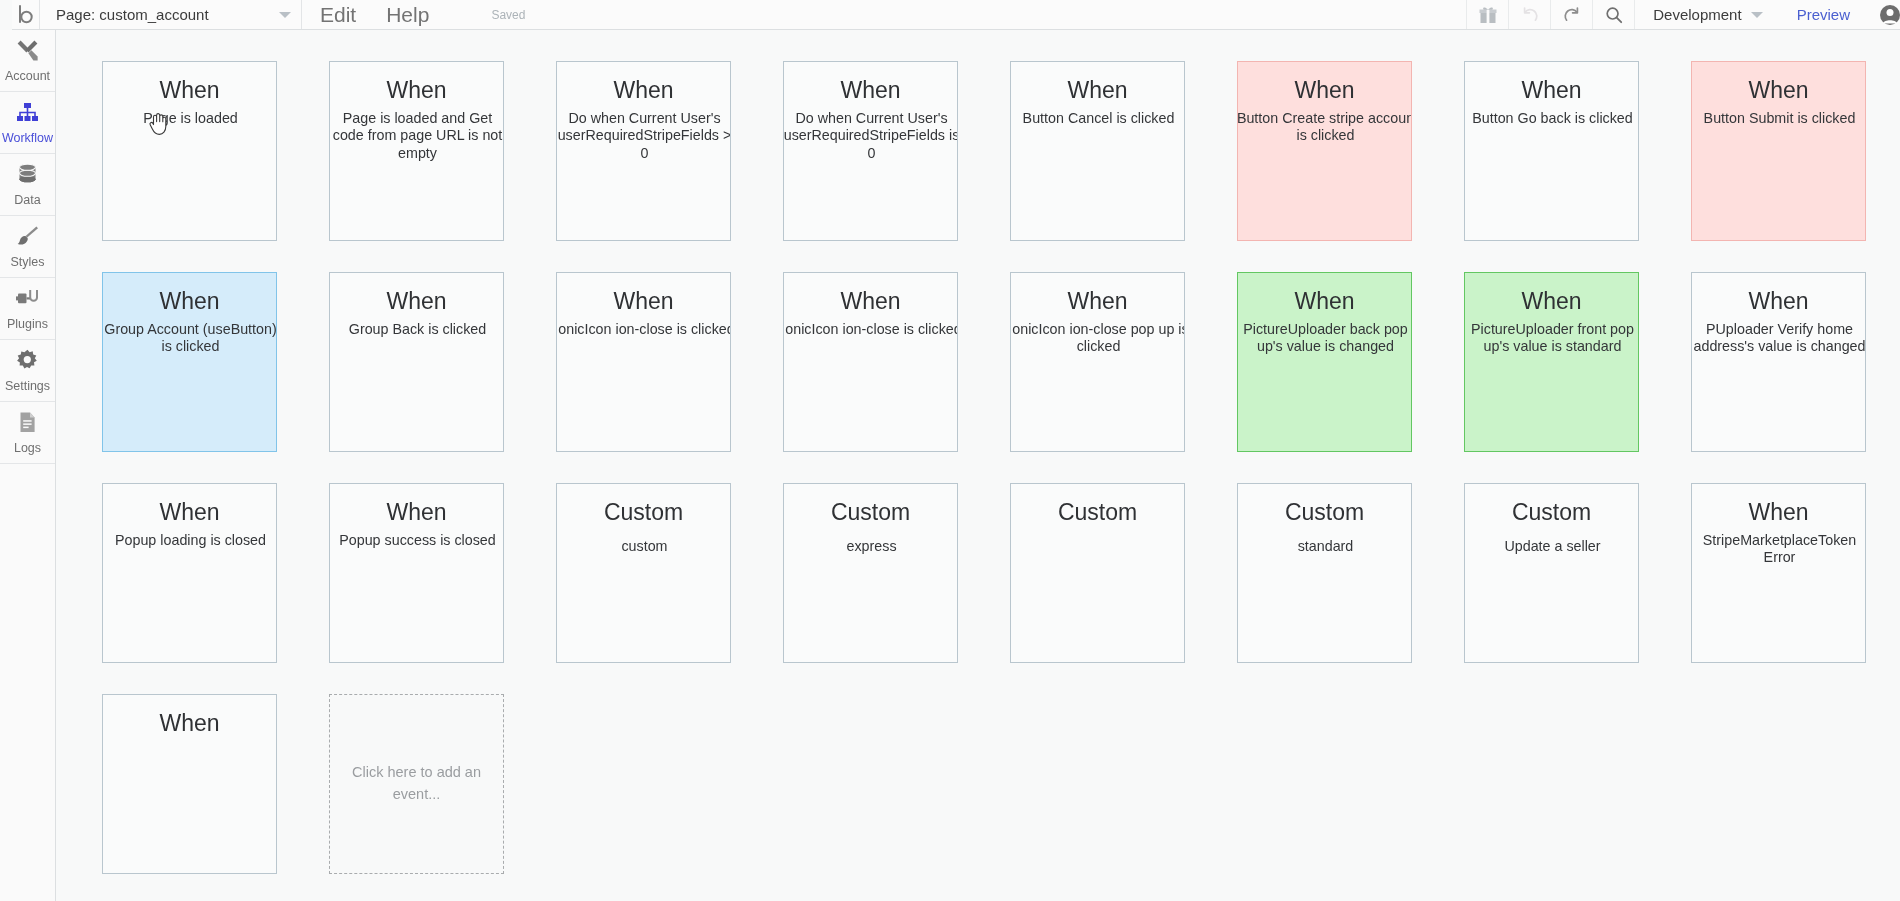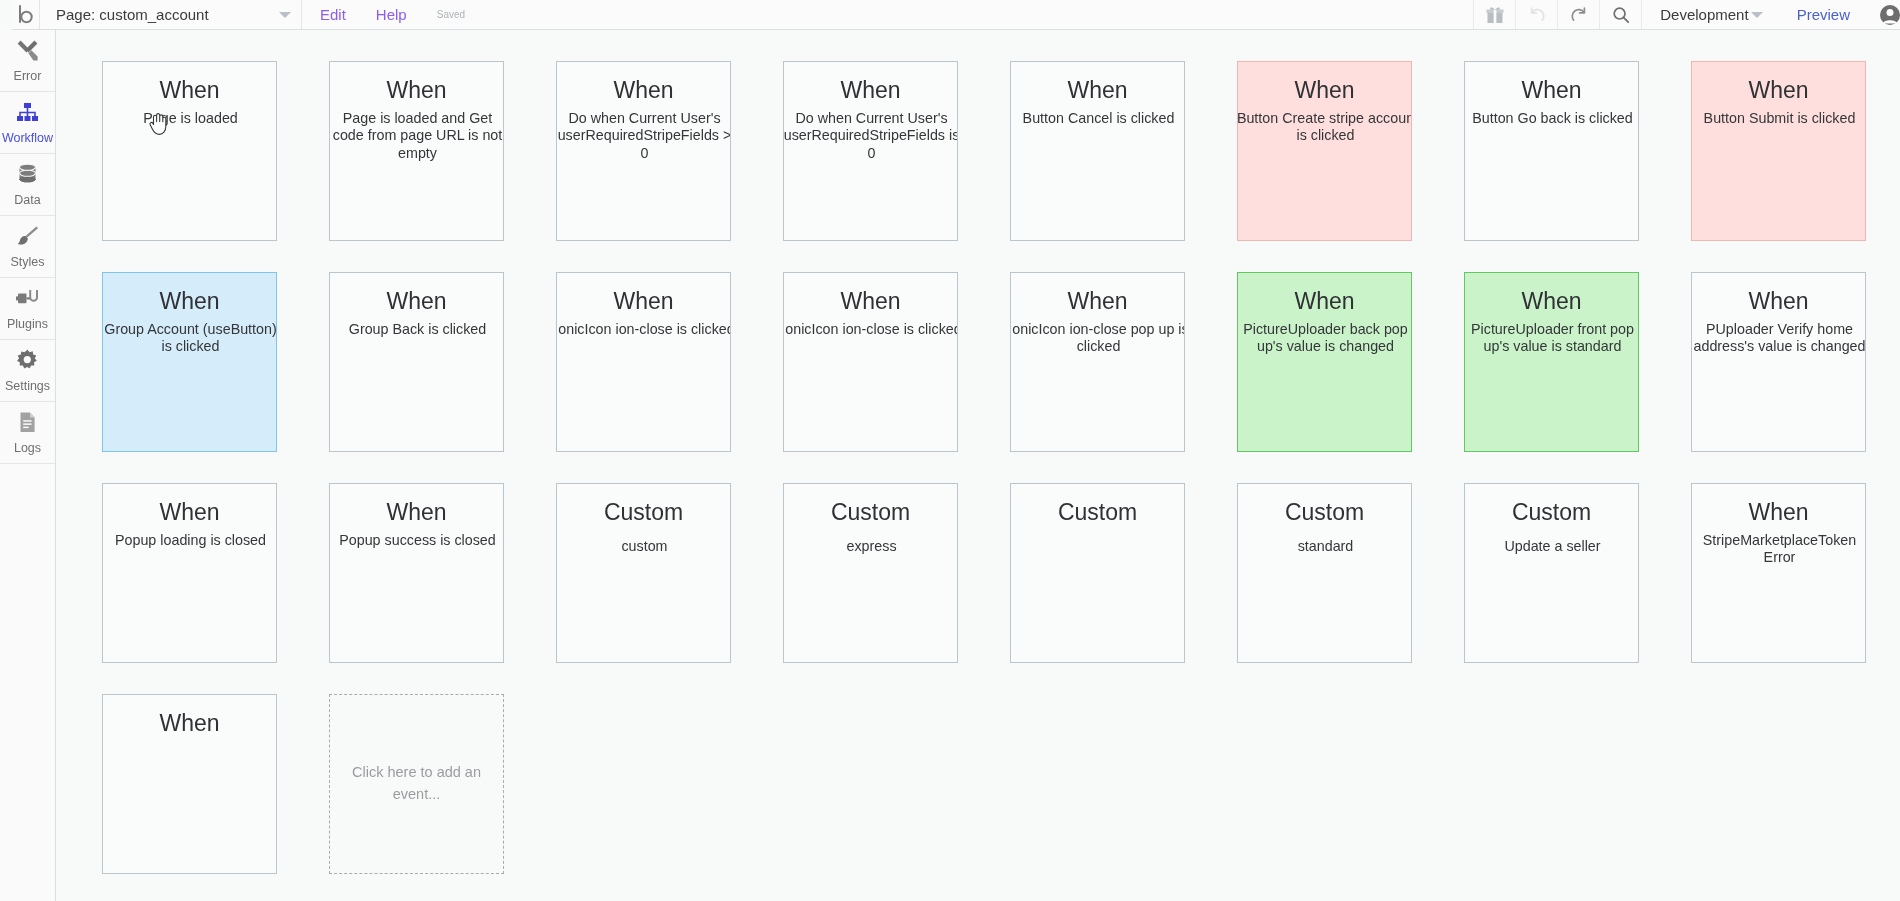--- a/index.html
+++ b/index.html
@@ -39,31 +39,31 @@
     justify-content: space-between;
   }
   .tb-action .lbl { font-size: 15px; color: #9a9a9a; }
   .caret {
     width: 0; height: 0;
     border-left: 6px solid transparent;
     border-right: 6px solid transparent;
     border-top: 6px solid #b9c0c6;
   }
   .tb-menu { display: flex; align-items: center; padding-left: 18px; gap: 30px; }
-  .tb-menu .mi { font-size: 15px; color: #8b5cf6; }
-  .tb-menu .saved { font-size: 10px; color: #acb3b8; }
+  .tb-menu .mi { font-size: 21px; color: #737373; }
+  .tb-menu .saved { font-size: 12px; color: #acb3b8; margin-left: 32px; }
   .tb-right {
     margin-left: auto; display: flex; align-items: stretch;
   }
   .tb-icon {
     width: 42px; display: flex; align-items: center; justify-content: center;
     border-left: 1px solid #e9ebec;
   }
   .tb-env {
-    display: flex; align-items: center; gap: 2px;
+    display: flex; align-items: center; gap: 9px;
     padding: 0 16px 0 18px;
     border-left: 1px solid #e9ebec;
     font-size: 15px; color: #3c3c3c;
   }
   .tb-preview {
     display: flex; align-items: center;
     padding: 0 18px;
     font-size: 15px; color: #4a5fd0;
   }
   .tb-avatar {
@@ -233,21 +233,21 @@
 
   <div class="rail-item">
     <span>
       <svg width="25" height="25" viewBox="0 0 25 25">
         <path d="M3.5 4.2 L8.5 2.2 L21.5 15.2 L19.4 20.4 L14.2 18.3 Z" fill="none"></path>
         <path d="M2.6 5.6 L5.6 2.6 L14.4 11.4 L11.4 14.4 Z" fill="#757575"></path>
         <path d="M22.4 5.6 L19.4 2.6 L10.6 11.4 L13.6 14.4 Z" fill="#6e6e6e"></path>
         <path d="M13.4 15.2 L16.4 12.2 L22.6 18.4 L22.6 22.6 L18.4 22.6 Z" fill="#8a8a8a"></path>
       </svg>
     </span>
-    <span class="rlabel">Error</span>
+    <span class="rlabel">Account</span>
   </div>
 
   <div class="rail-item active">
     <span>
       <svg width="25" height="25" viewBox="0 0 25 25">
         <rect x="9" y="3" width="7" height="5" fill="#3f3fd6"></rect>
         <rect x="2" y="16" width="6" height="5" fill="#3f3fd6"></rect>
         <rect x="9.5" y="16" width="6" height="5" fill="#3f3fd6"></rect>
         <rect x="17" y="16" width="6" height="5" fill="#3f3fd6"></rect>
         <path d="M12.5 8 L12.5 12.5 M5 16 L5 12.5 L20 12.5 L20 16 M12.5 12.5 L12.5 16" stroke="#3f3fd6" stroke-width="1.6" fill="none"></path>

